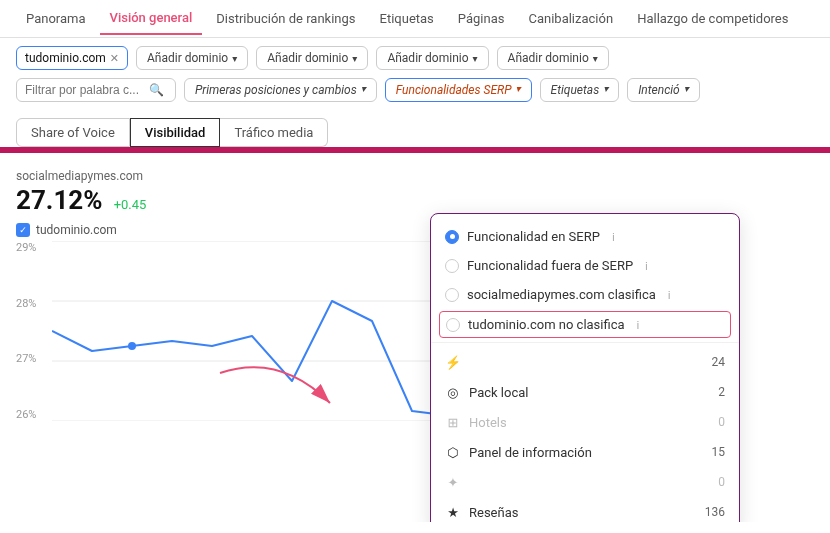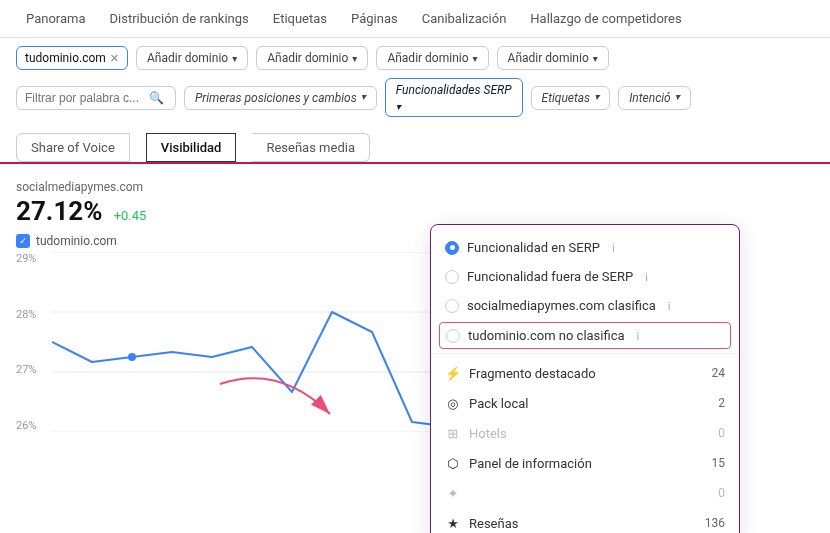--- a/index.html
+++ b/index.html
@@ -15,25 +15,25 @@
     .domain-pill { display: flex; align-items: center; gap: 4px; border: 1.5px solid #3b82f6; border-radius: 6px; padding: 4px 8px; font-size: 12px; color: #111; background: #fff; }
     .domain-pill .close-x { color: #888; cursor: pointer; font-size: 11px; }
     .add-domain-btn { display: flex; align-items: center; gap: 4px; border: 1px solid #ccc; border-radius: 6px; padding: 4px 10px; font-size: 12px; color: #444; background: #fff; cursor: pointer; }
     .add-domain-btn .chevron { font-size: 10px; }
 
     
     .toolbar-row2 { display: flex; align-items: center; gap: 8px; padding: 0 16px 8px; }
     .filter-input { display: flex; align-items: center; gap: 4px; border: 1px solid #ccc; border-radius: 6px; padding: 4px 8px; font-size: 12px; color: #999; background: #fff; width: 160px; }
     .filter-input input { border: none; outline: none; font-size: 12px; color: #999; width: 120px; }
     .dropdown-btn { display: flex; gap: 4px; border: 1px solid #ccc; border-radius: 6px; padding: 4px 10px; font-size: 12px; color: #444; background: #fff; cursor: pointer; white-space: nowrap; font-style: italic; }
-    .dropdown-btn.active { border-color: #3b82f6; background: #fff; color: #0f172a; flex-direction: column; }
+    .dropdown-btn.active { border-color: #3b82f6; background: #fff; color: #c2410c; }
     .dropdown-btn .chevron { font-size: 10px; }
 
     
-    .tabs-row { display: flex; align-items: center; gap: 16px; padding: 8px 16px 0; border-bottom: 2px solid #be185d; }
+    .tabs-row { display: flex; align-items: center; gap: 0; padding: 8px 16px 0; border-bottom: 6px solid #be185d; }
     .tab { padding: 6px 14px; font-size: 13px; color: #555; cursor: pointer; border: 1px solid #ccc; background: #fff; }
     .tab:first-child { border-radius: 6px 0 0 6px; }
     .tab:last-child { border-radius: 0 6px 6px 0; }
     .tab + .tab { border-left: none; }
     .tab.active { background: #fff; color: #111; font-weight: 500; border: 1.5px solid #333; z-index: 1; }
 
     
     .main { position: relative; padding: 16px; height: calc(533px - 38px - 44px - 44px - 38px); overflow: hidden; }
     .stat-label { font-size: 12px; color: #666; margin-bottom: 2px; }
     .stat-value { font-size: 26px; font-weight: 700; color: #111; display: inline; }
@@ -64,20 +64,21 @@
     .menu-icon { width: 16px; height: 16px; display: inline-flex; align-items: center; justify-content: center; font-size: 13px; }
 
     
     .arrow-annotation { position: absolute; top: 210px; left: 200px; z-index: 99; pointer-events: none; }
   </style>
 </head>
 <body>
 
 <nav class="nav-bar">
   <div class="nav-item">Panorama</div>
+  <div class="nav-item active">Visión general</div>
   <div class="nav-item">Distribución de rankings</div>
   <div class="nav-item">Etiquetas</div>
   <div class="nav-item">Páginas</div>
   <div class="nav-item">Canibalización</div>
   <div class="nav-item">Hallazgo de competidores</div>
 </nav>
 
 <div class="toolbar-row">
   <div class="domain-pill">
     <span>tudominio.com</span>
@@ -120,21 +121,21 @@
   </div>
   <div class="dropdown-btn">
     <span>Intenció</span>
     <span class="chevron">▾</span>
   </div>
 </div>
 
 <div class="tabs-row">
   <div class="tab">Share of Voice</div>
   <div class="tab active">Visibilidad</div>
-  <div class="tab">Reseñas media</div>
+  <div class="tab">Tráfico media</div>
 </div>
 
 <div class="main" style="position:relative;">
   <div class="stat-label">socialmediapymes.com</div>
   <div style="margin-bottom:8px;">
     <span class="stat-value">27.12%</span>
     <span class="stat-change">+0.45</span>
   </div>
 
   <div class="chart-area">
@@ -202,21 +203,20 @@
         <span>tudominio.com no clasifica</span>
         <span class="info-icon">ℹ</span>
       </div>
     </div>
 
     <div class="divider-line"></div>
 
     <div class="menu-item">
       <div class="left">
         <span class="menu-icon">⚡</span>
-        <span>Fragmento destacado</span>
       </div>
       <span class="count">24</span>
     </div>
     <div class="menu-item">
       <div class="left">
         <span class="menu-icon">◎</span>
         <span>Pack local</span>
       </div>
       <span class="count">2</span>
     </div>

